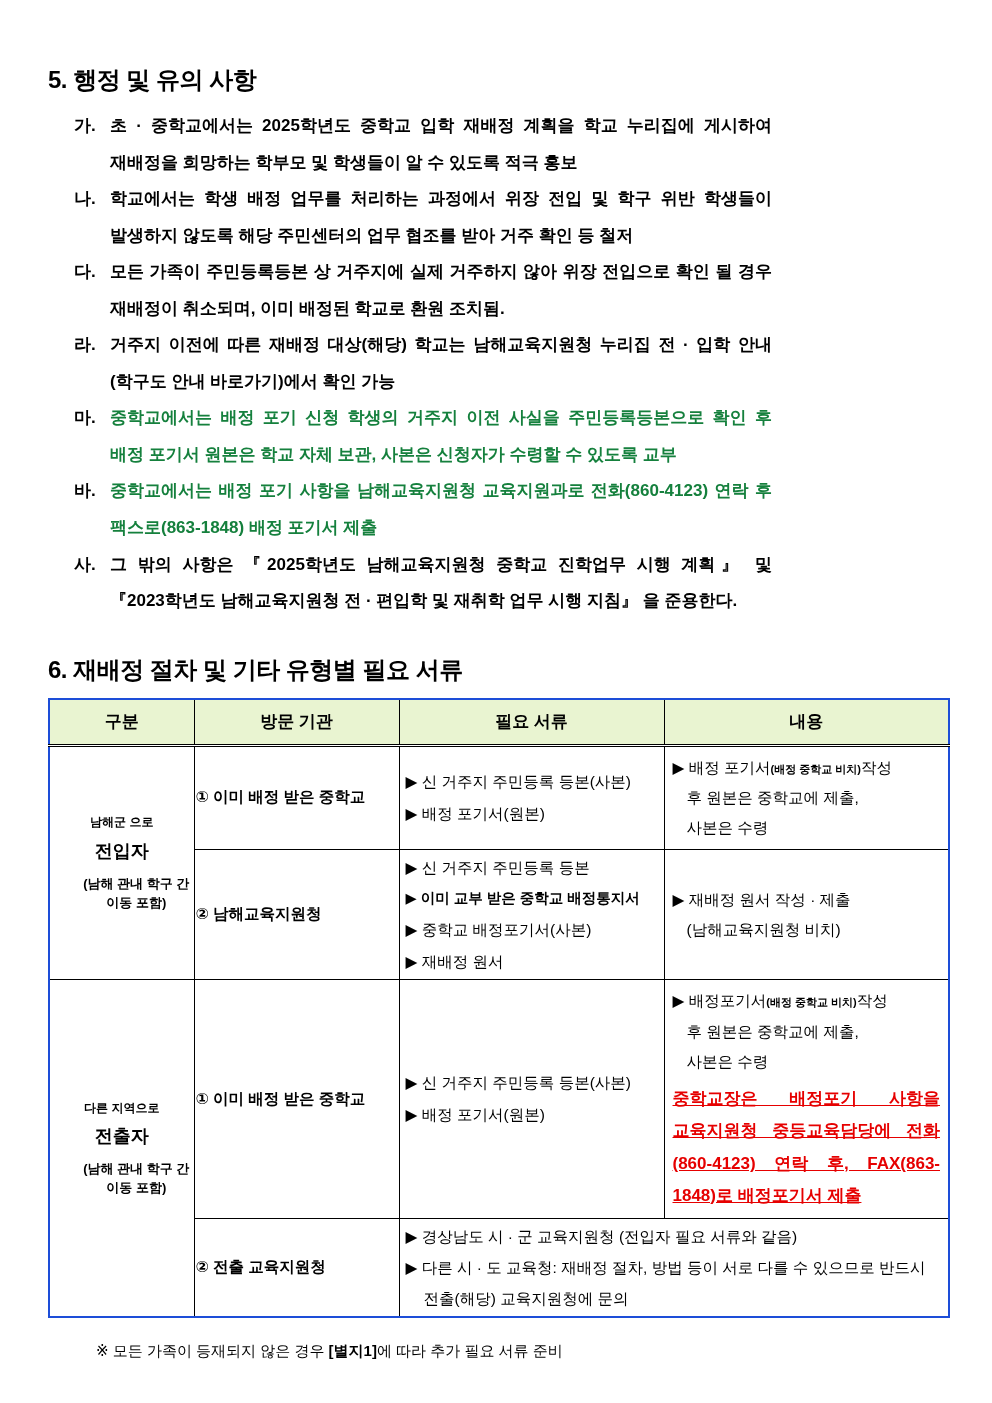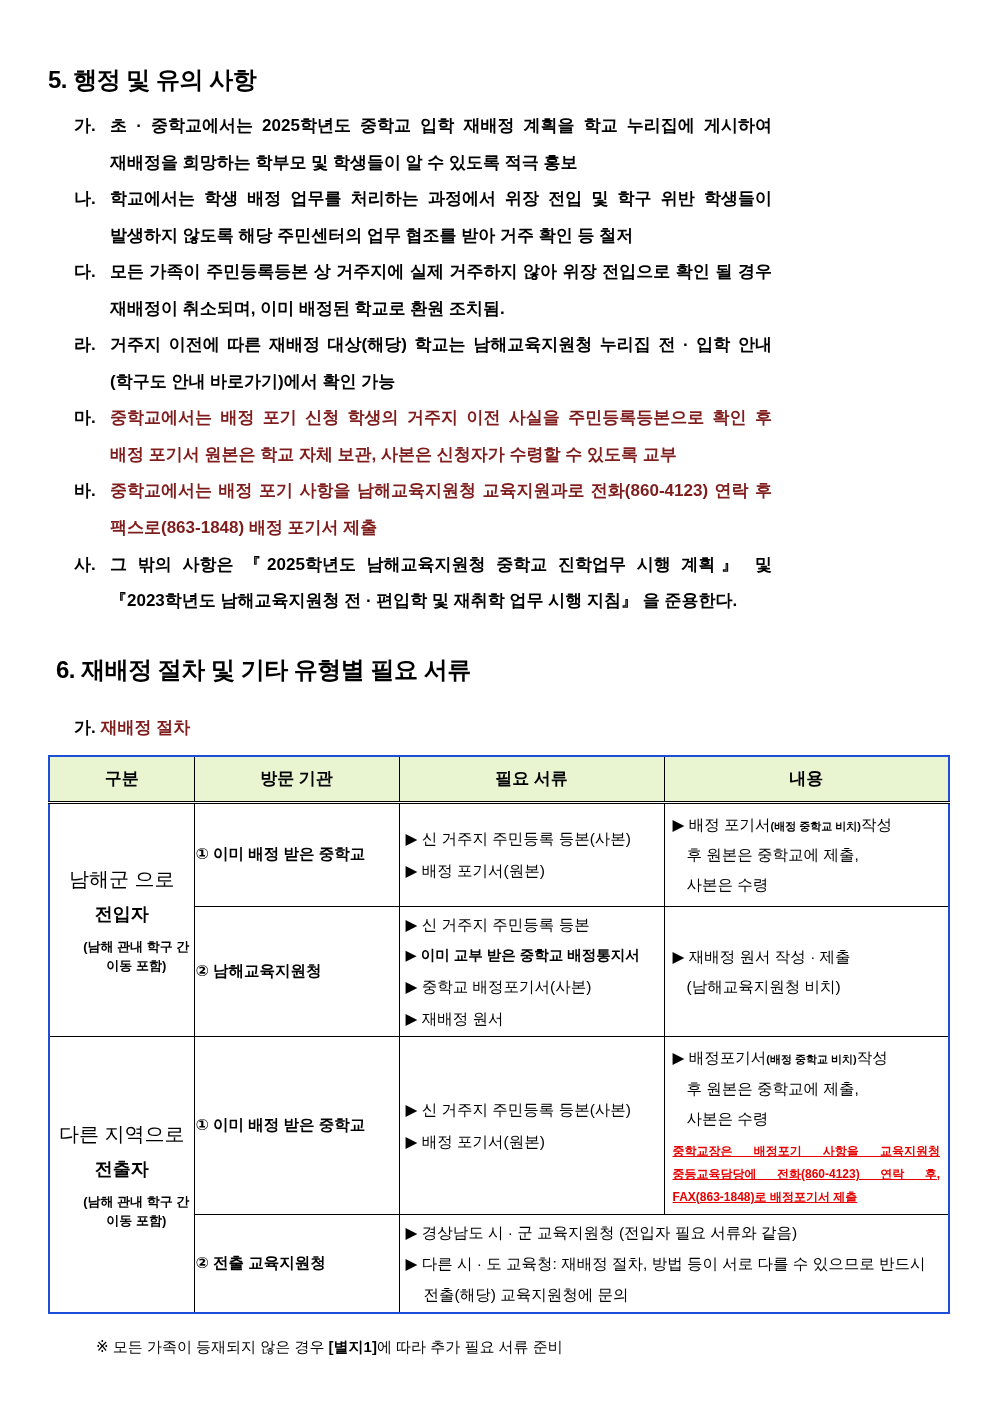--- a/index.html
+++ b/index.html
@@ -3,41 +3,41 @@
 <meta charset="utf-8">
 <style>
   html,body{margin:0;padding:0;background:#fff;}
   body{width:992px;height:1403px;font-family:"Liberation Sans","DejaVu Sans",sans-serif;color:#000;}
   .page{box-sizing:border-box;width:816px;height:1403px;padding:64px 44px 0 48px;background:#fff;}
   .sec-title{font-size:24px;font-weight:900;letter-spacing:-0.5px;margin:0 0 12px 0;}
   .items{margin:0 0 6px 0;}
   .item{display:flex;font-size:17px;font-weight:600;line-height:2.15;}
   .item .label{flex:0 0 36px;padding-left:26px;box-sizing:content-box;}
   .item .text{flex:1;text-align:justify;word-break:keep-all;}
-  .blue{color:#7f1d1d;}
+  .blue{color:#15803d;}
   .red{color:#e60000;}
-  .sec6{margin-top:34px;margin-left:8px;}
+  .sec6{margin-top:34px;}
   .subhead{margin:30px 0 16px 26px;font-size:17px;font-weight:700;}
   table.proc{border-collapse:collapse;width:900px;border:2px solid #1d4ed8;table-layout:fixed;}
   table.proc th{background:#e9f4d1;border:1px solid #000;border-bottom:3px double #000;height:42px;font-size:17px;font-weight:700;text-align:center;}
   table.proc td{border:1px solid #000;vertical-align:middle;font-size:15.5px;word-break:keep-all;}
   col.c1{width:145px;}col.c2{width:205px;}col.c3{width:265px;}col.c4{width:285px;}
   td.kind{text-align:center;line-height:1.55;}
-  .kind-l1{font-size:20px;font-weight:400;}
+  .kind-l1{font-size:12px;font-weight:700;}
   .kind-l2{font-size:18px;font-weight:800;margin:6px 0 8px 0;}
   .kind-l3{font-size:13px;font-weight:700;line-height:1.5;margin-left:29px;}
   td.org{text-align:left;font-weight:700;font-size:16px;}
   td.docs{padding:2px 6px;margin-left:40px;}
   .doc-line{padding-left:16px;text-indent:-16px;line-height:2.05;}
   .doc-bold{font-weight:700;font-size:14.5px;}
   td.content{padding:6px 8px;line-height:1.95;}
   .cont-line{padding-left:0;}
   .cont-indent{padding-left:14px;}
   .small-note{font-size:11px;font-weight:700;}
-  .red-note{color:#e60000;font-weight:700;font-size:12px;text-decoration:underline;text-align:justify;line-height:1.9;margin-top:6px;}
+  .red-note{color:#e60000;font-weight:700;font-size:17px;text-decoration:underline;text-align:justify;line-height:1.9;margin-top:6px;}
   .merged-line{padding-left:18px;text-indent:-18px;line-height:2.0;}
   .footnotes{margin-top:24px;margin-left:26px;font-size:16px;}
   .fn1{font-weight:600;}
   .fn1 .red{font-weight:800;text-decoration:underline;}
   .fn2{margin-top:10px;margin-left:22px;font-size:15px;font-weight:500;}
   .fn2 .bold{font-weight:800;}
   .row-h-a1{height:95px;}
   .row-h-b1{height:112px;}
   .row-h-a2{height:148px;}
   .row-h-b2{height:90px;}
@@ -75,24 +75,20 @@
       <span class="text blue">중학교에서는 배정 포기 사항을 남해교육지원청 교육지원과로 전화(860-4123) 연락 후 팩스로(863-1848) 배정 포기서 제출</span>
     </div>
     <div class="item">
       <span class="label">사.</span>
       <span class="text">그 밖의 사항은 『2025학년도 남해교육지원청 중학교 진학업무 시행 계획』 및 『2023학년도 남해교육지원청 전 · 편입학 및 재취학 업무 시행 지침』 을 준용한다.</span>
     </div>
   </div>
 
   <h1 class="sec-title sec6">6. 재배정 절차 및 기타 유형별 필요 서류</h1>
 
-  <div class="subhead">
-    <span>가.</span>
-    <span class="blue">재배정 절차</span>
-  </div>
 
   <table class="proc">
     <colgroup>
         <col class="c1">
         <col class="c2">
         <col class="c3">
         <col class="c4">
       </colgroup>
     <thead>
       <tr>

